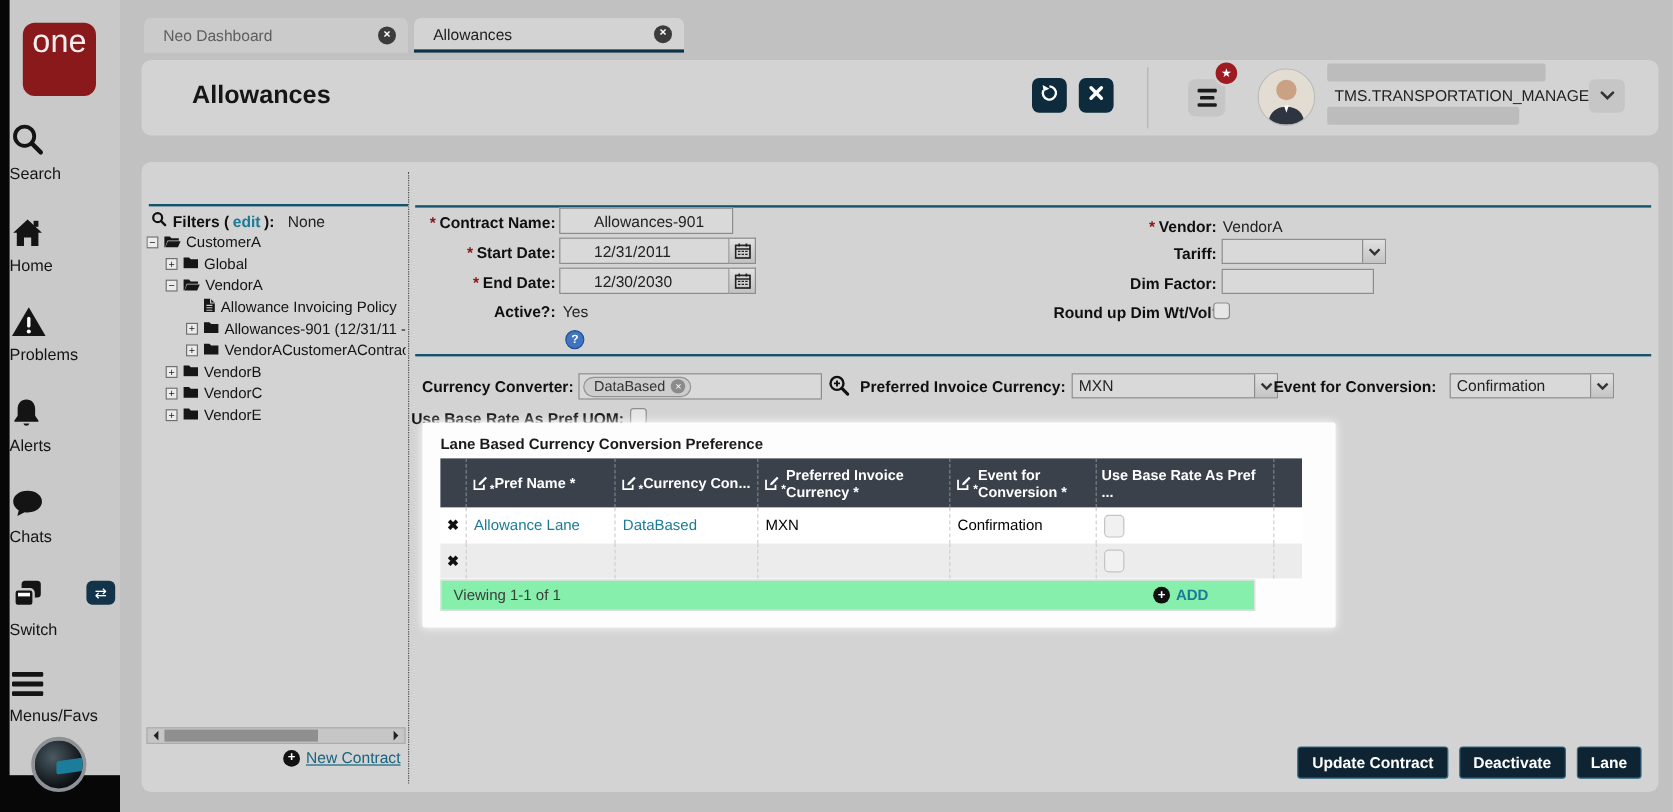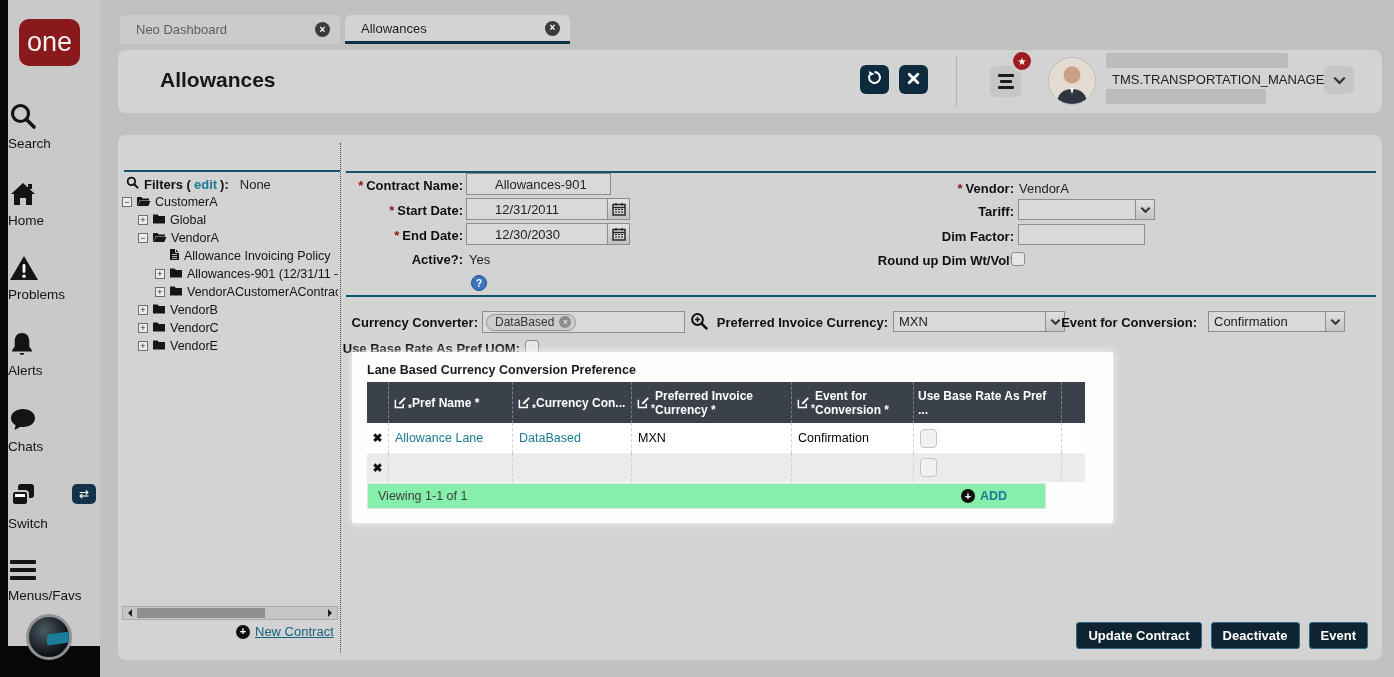--- a/index.html
+++ b/index.html
@@ -3,22 +3,22 @@
 <meta charset="utf-8">
 <style>
   * { margin:0; padding:0; box-sizing:border-box; }
   html,body { width:1394px; height:677px; }
   body { font-family:"Liberation Sans", sans-serif; background:#c1c1c1; position:relative; overflow:hidden; }
   .abs { position:absolute; }
 
   
   .rail { left:0; top:0; width:100px; height:677px; background:#070707; }
   .rail-panel { left:8px; top:0; width:92px; height:646px; background:#c9c9c9; }
-  .logo { left:19px; top:19px; width:61px; height:47px; background:#8a191c; border-radius:10px;
-          color:#f3eeee; font-size:27px; display:flex; align-items:center; justify-content:center; letter-spacing:0; }
+  .logo { left:19px; top:19px; width:61px; height:61px; background:#8a191c; border-radius:10px;
+          color:#f3eeee; font-size:27px; display:flex; align-items:flex-start; justify-content:center; letter-spacing:0; }
   .rail-item { left:8px; width:92px; text-align:left; color:#141414; }
   .rail-item .lbl { font-size:13.5px; margin-top:1px; }
   .rail-ic { display:inline-block; }
   .switch-badge { left:72px; top:484px; width:24px; height:20px; background:#12334a; color:#fff;
                   border-radius:5px; font-size:12px; display:flex; align-items:center; justify-content:center; }
   .robot { left:26px; top:614px; width:46px; height:46px; border-radius:50%; border:3px solid #8e9297;
            background:radial-gradient(circle at 38% 35%, #4a5a63 0%, #11161a 65%, #000 100%); overflow:hidden; }
   .robot .visor { position:absolute; left:18px; top:16px; width:22px; height:11px; background:#1b7d9b; transform:skewY(-8deg); border-radius:2px; }
 
   
@@ -575,15 +575,15 @@
             <span>+</span>
           </span>
         <span>ADD</span>
       </span>
     </div>
   </div>
 
   <div class="abs actions">
     <button class="act-btn">Update Contract</button>
     <button class="act-btn">Deactivate</button>
-    <button class="act-btn">Event</button>
+    <button class="act-btn">Lane</button>
   </div>
 </section>
 
 </body></html>

